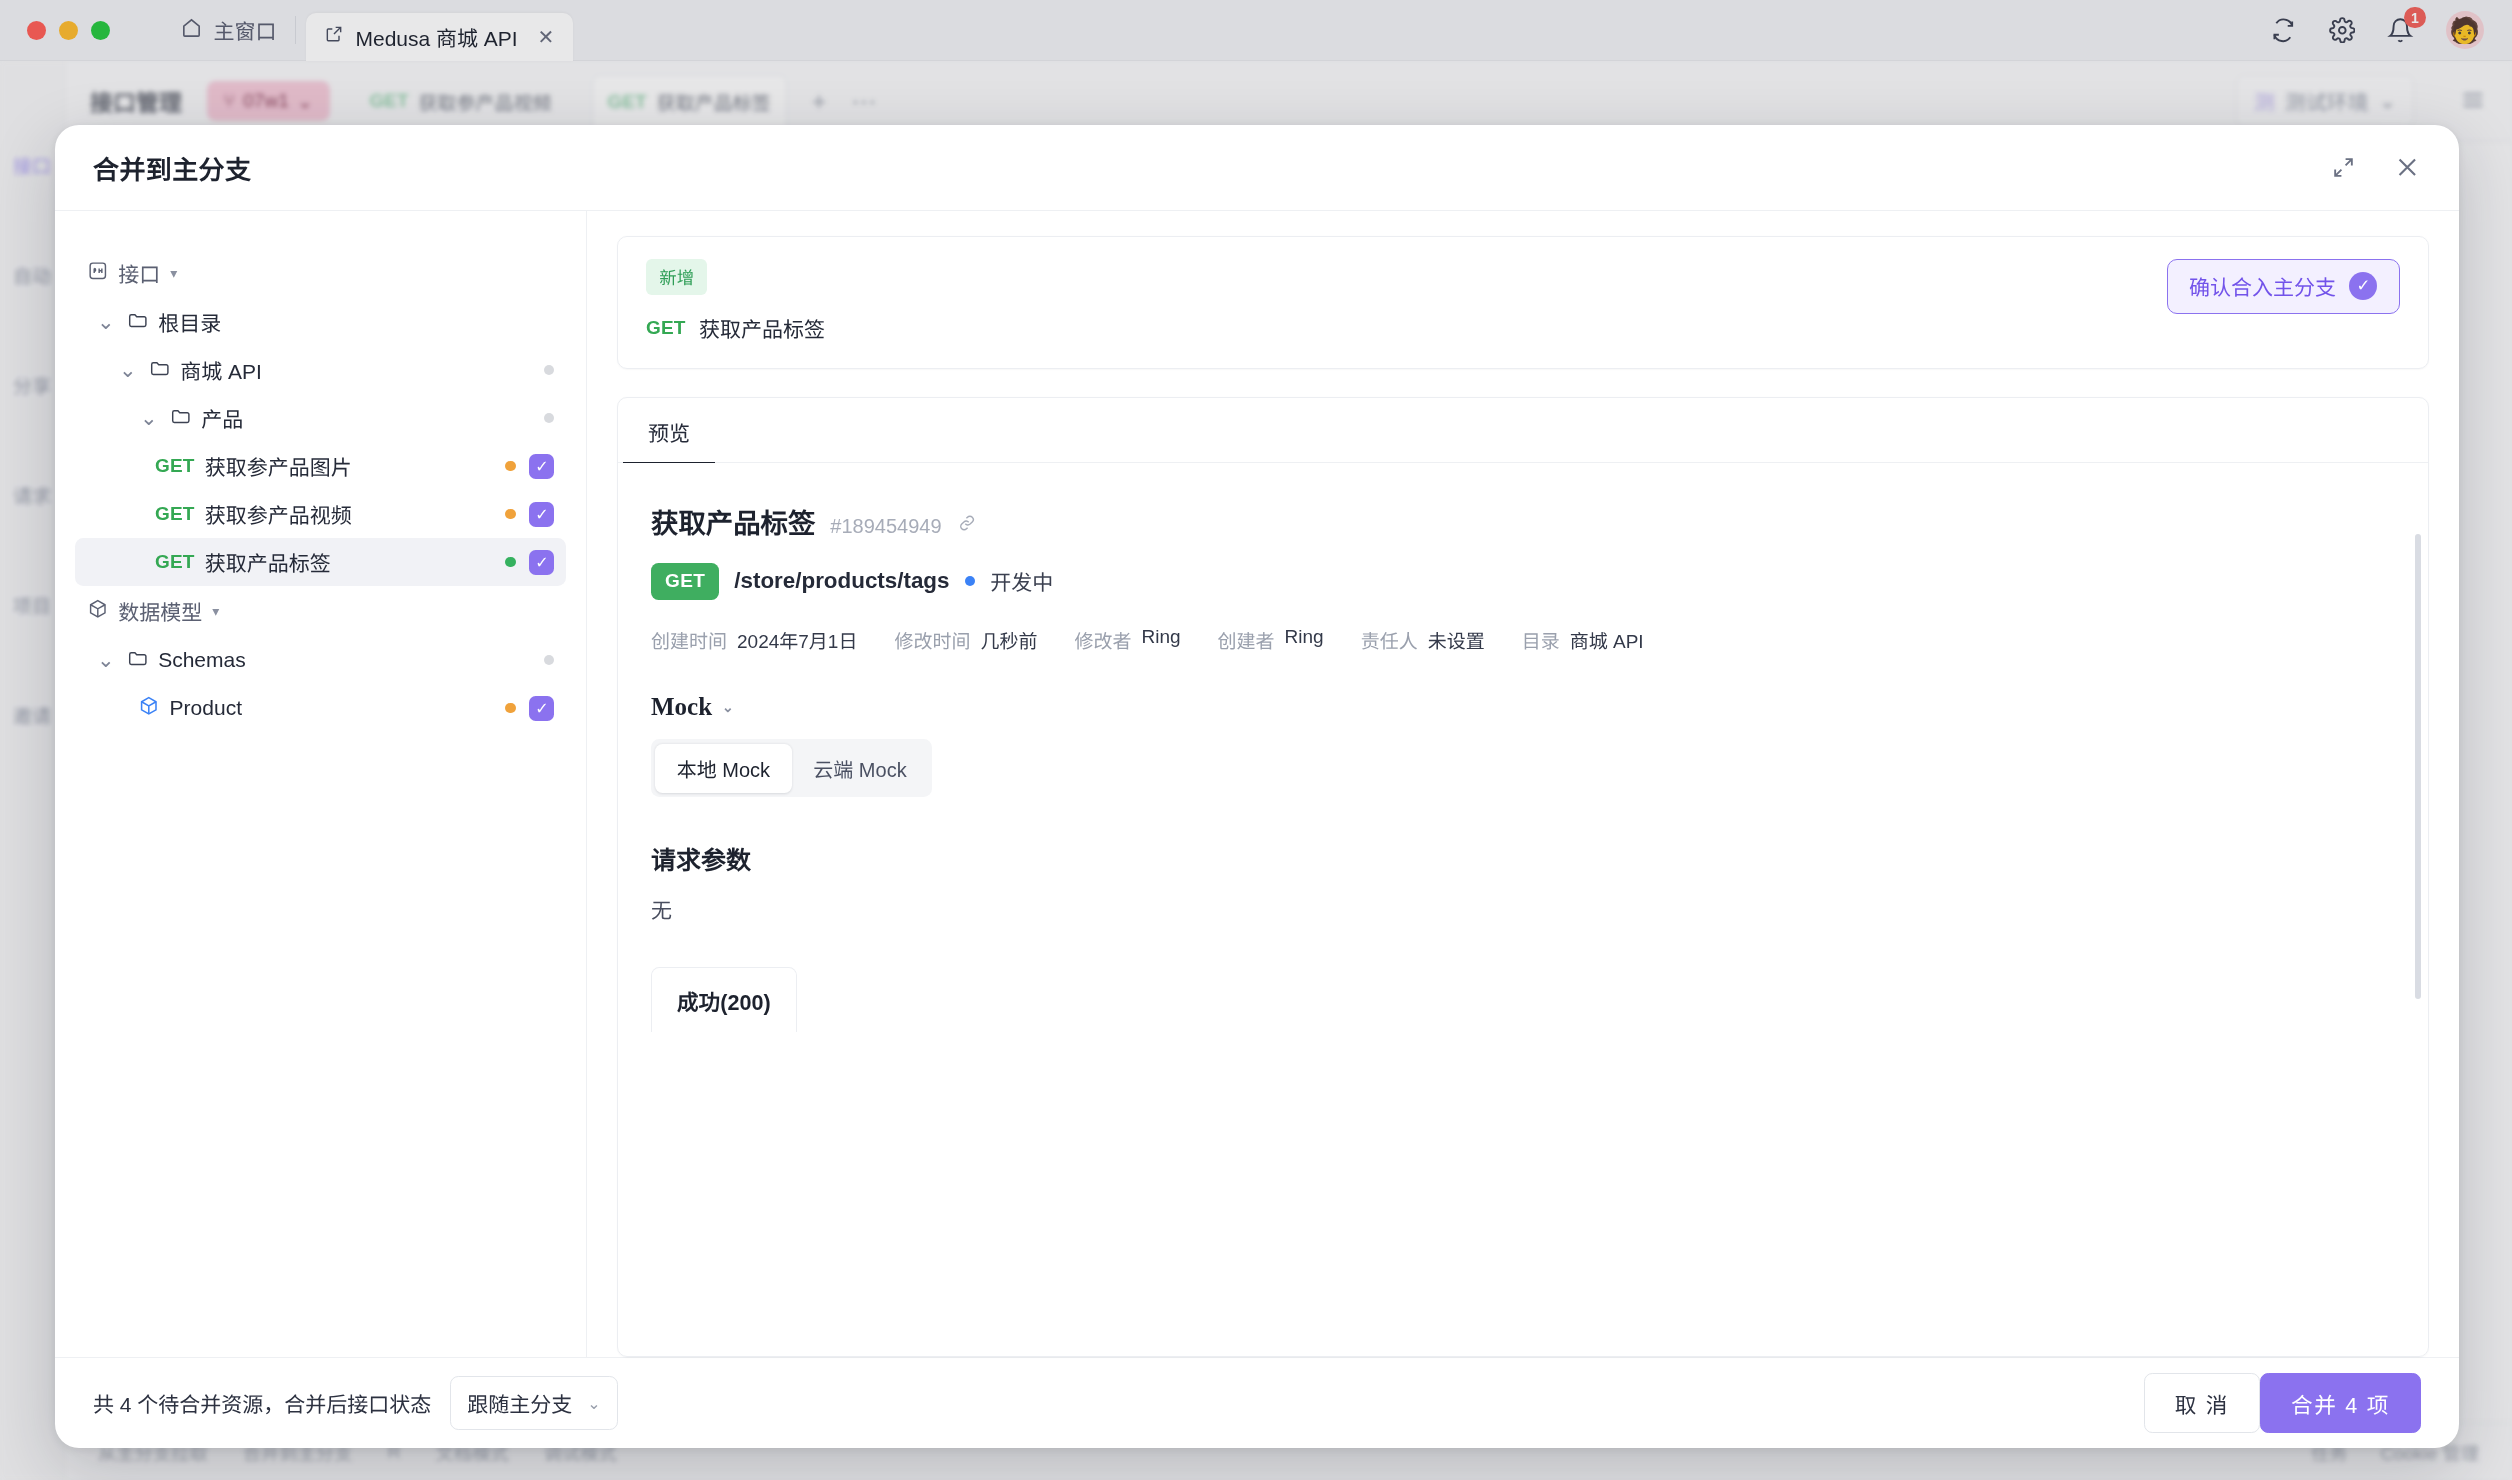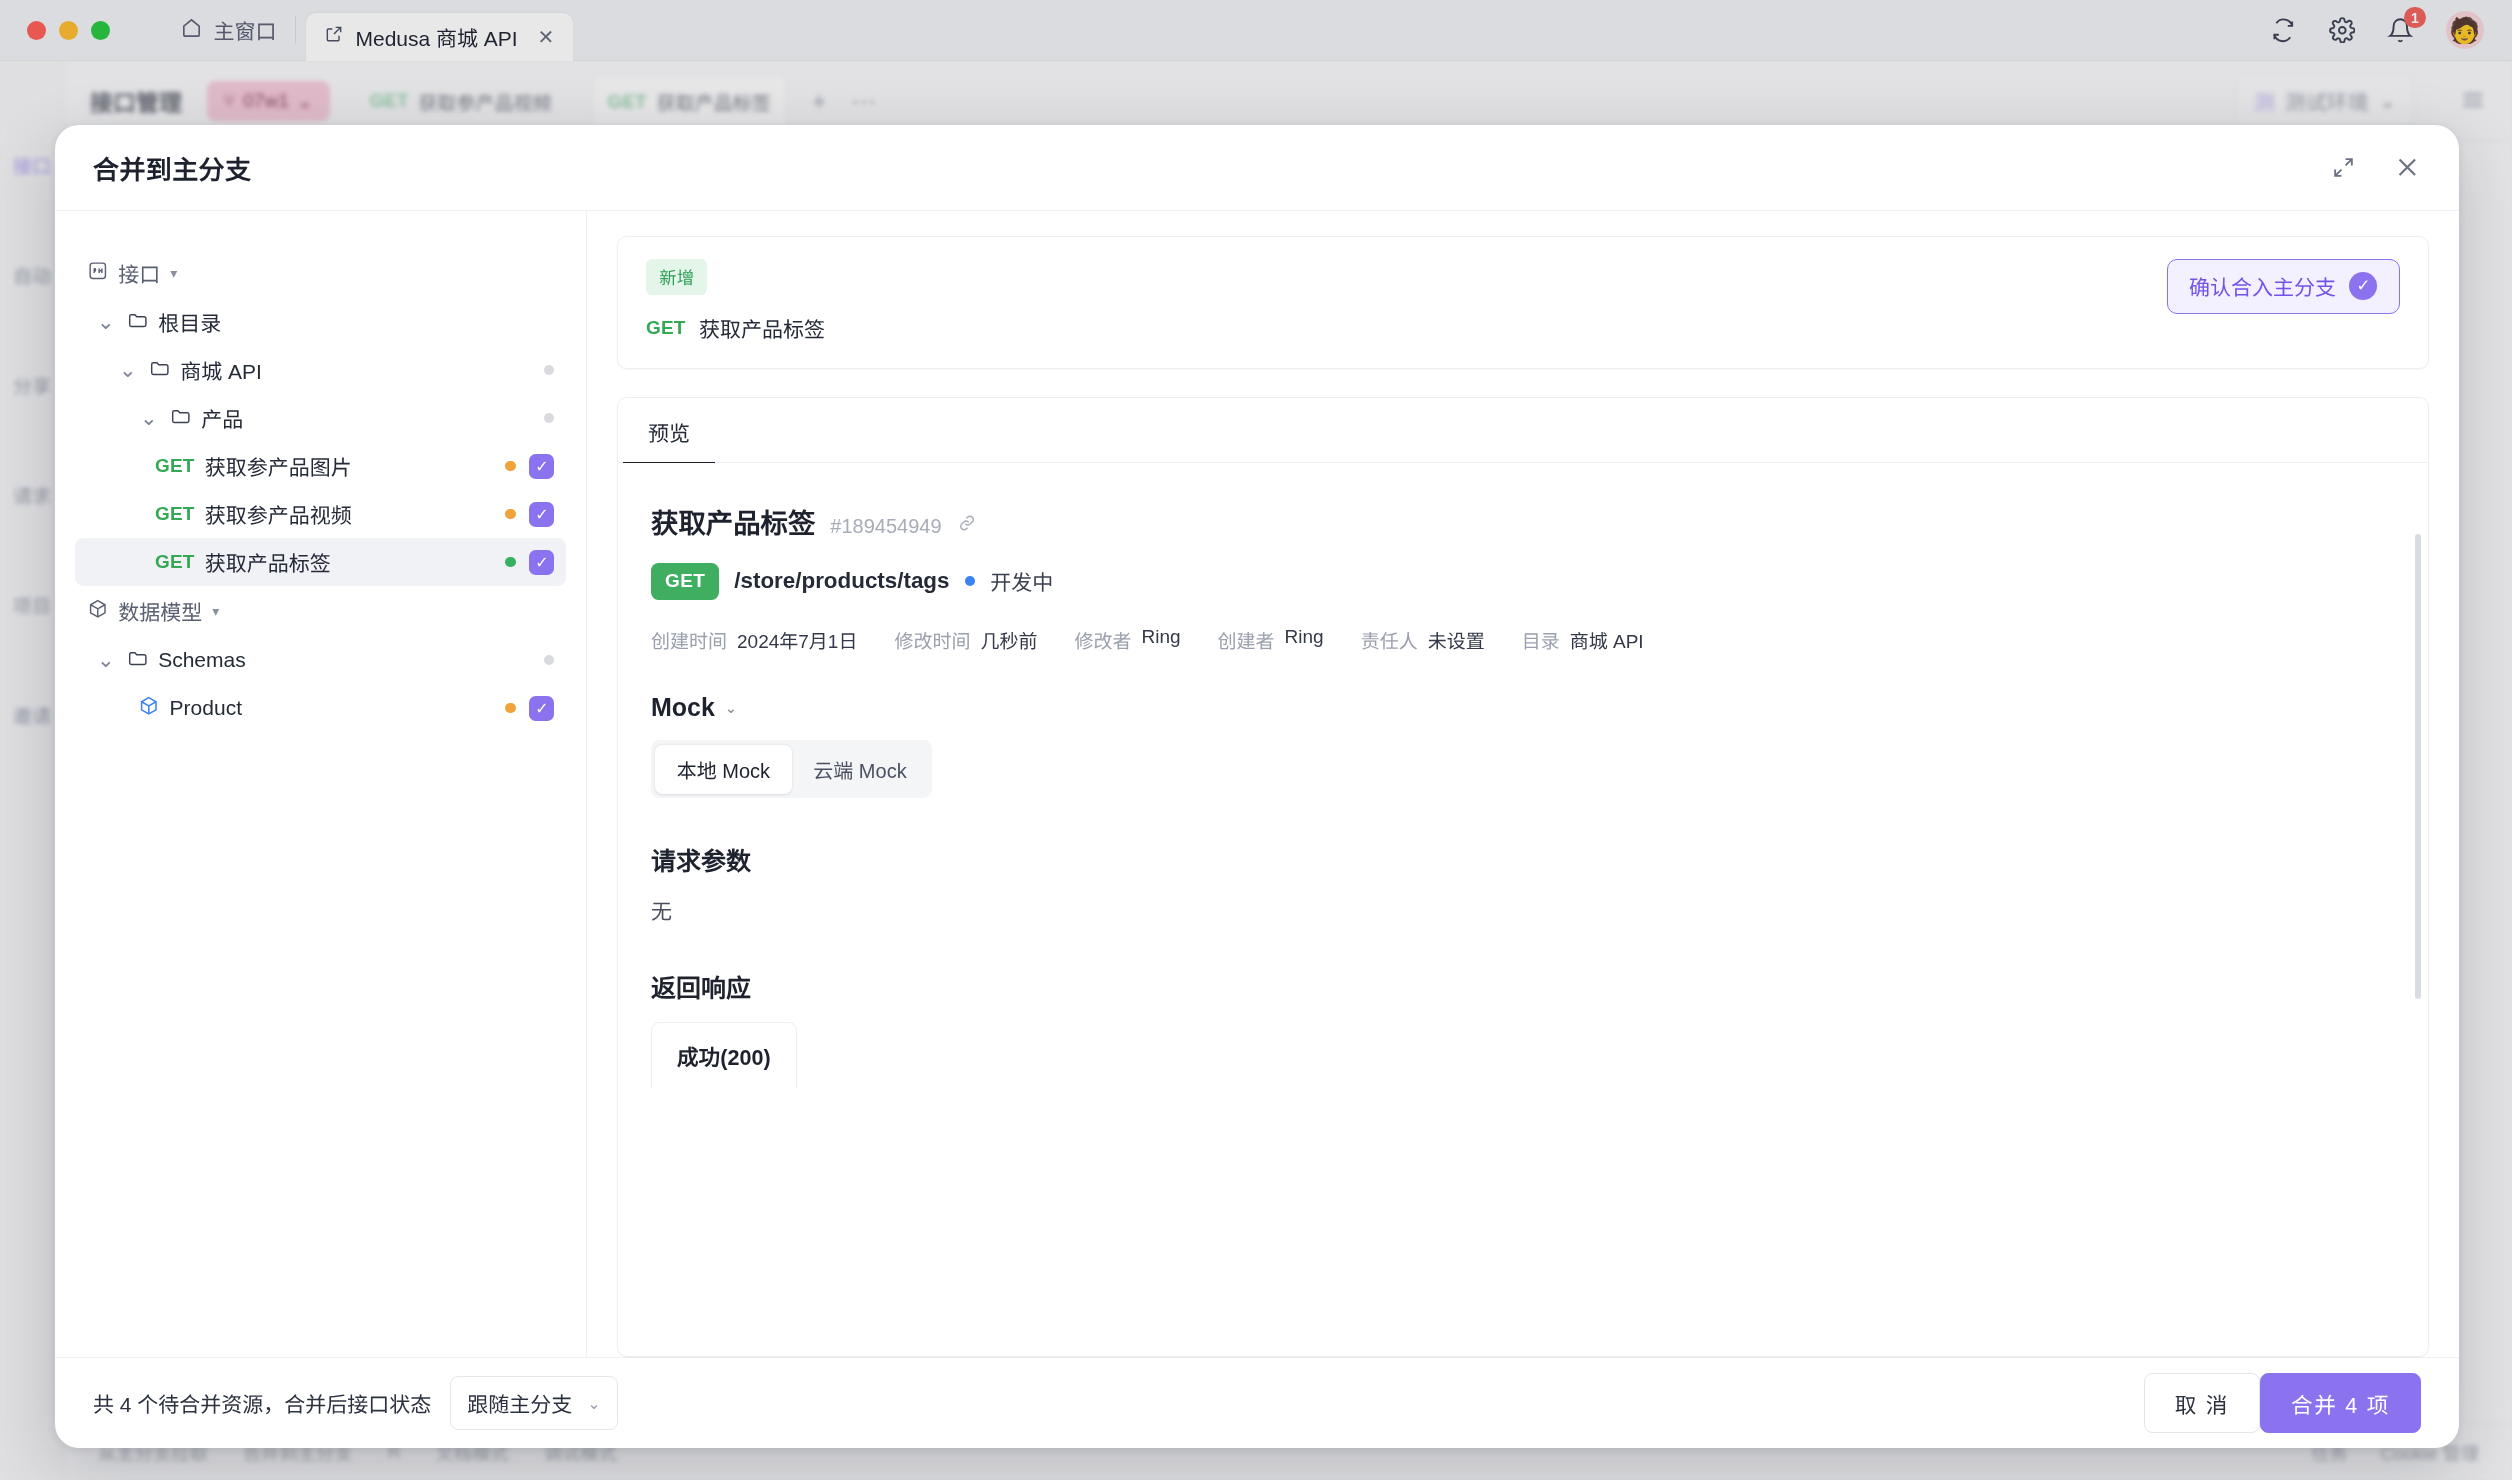--- a/index.html
+++ b/index.html
@@ -220,21 +220,21 @@
   }
   .path-text { font-size: 22.4px; color: #252a38; font-weight: 600; }
   .status-dot { width: 10.8px; height: 10.8px; border-radius: 50%; background: #3b82f6; display: inline-block; }
   .status-text { font-size: 21px; color: #3b4050; }
 
   .meta-row { display: flex; gap: 37px; margin-top: 26.6px; flex-wrap: wrap; }
   .meta-item { font-size: 19px; display: flex; gap: 10px; }
   .meta-k { color: #9aa0ad; }
   .meta-v { color: #333949; }
 
-  .sec-title { font-size: 25px; color: #1d222e; font-weight: 600; display: flex; align-items: center; gap: 10px; }
+  .sec-title { font-size: 25px; color: #1d222e; font-weight: 600; display: flex; align-items: center; gap: 10px; font-family: Liberation Serif, serif; }
   .mock-block { margin-top: 40px; }
   .mock-seg {
     display: inline-flex; background: #f4f5f7; border-radius: 8.3px; padding: 4.2px; margin-top: 18.3px;
   }
   .mock-seg .seg { padding: 10px 21.6px; font-size: 20px; }
 
   .mock-table { width: 100%; margin-top: 21.6px; border-collapse: collapse; }
   .mock-table th {
     text-align: left; font-size: 19px; color: #7b8092; font-weight: 400;
     padding: 13.3px 8.3px 15px 8.3px; border-bottom: 0.8px solid #eef0f3;
@@ -603,21 +603,20 @@
               </div>
 
             </div>
 
             <div class="params-block">
               <div class="sec-title">请求参数</div>
               <div class="params-none">无</div>
             </div>
 
             <div class="resp-block">
-              <div class="sec-title">返回响应</div>
               <div class="resp-tabs">
                 <div class="resp-tab">成功(200)</div>
               </div>
             </div>
 
             <div class="scrollbar"></div>
           </div>
         </div>
       </div>
     </div>

